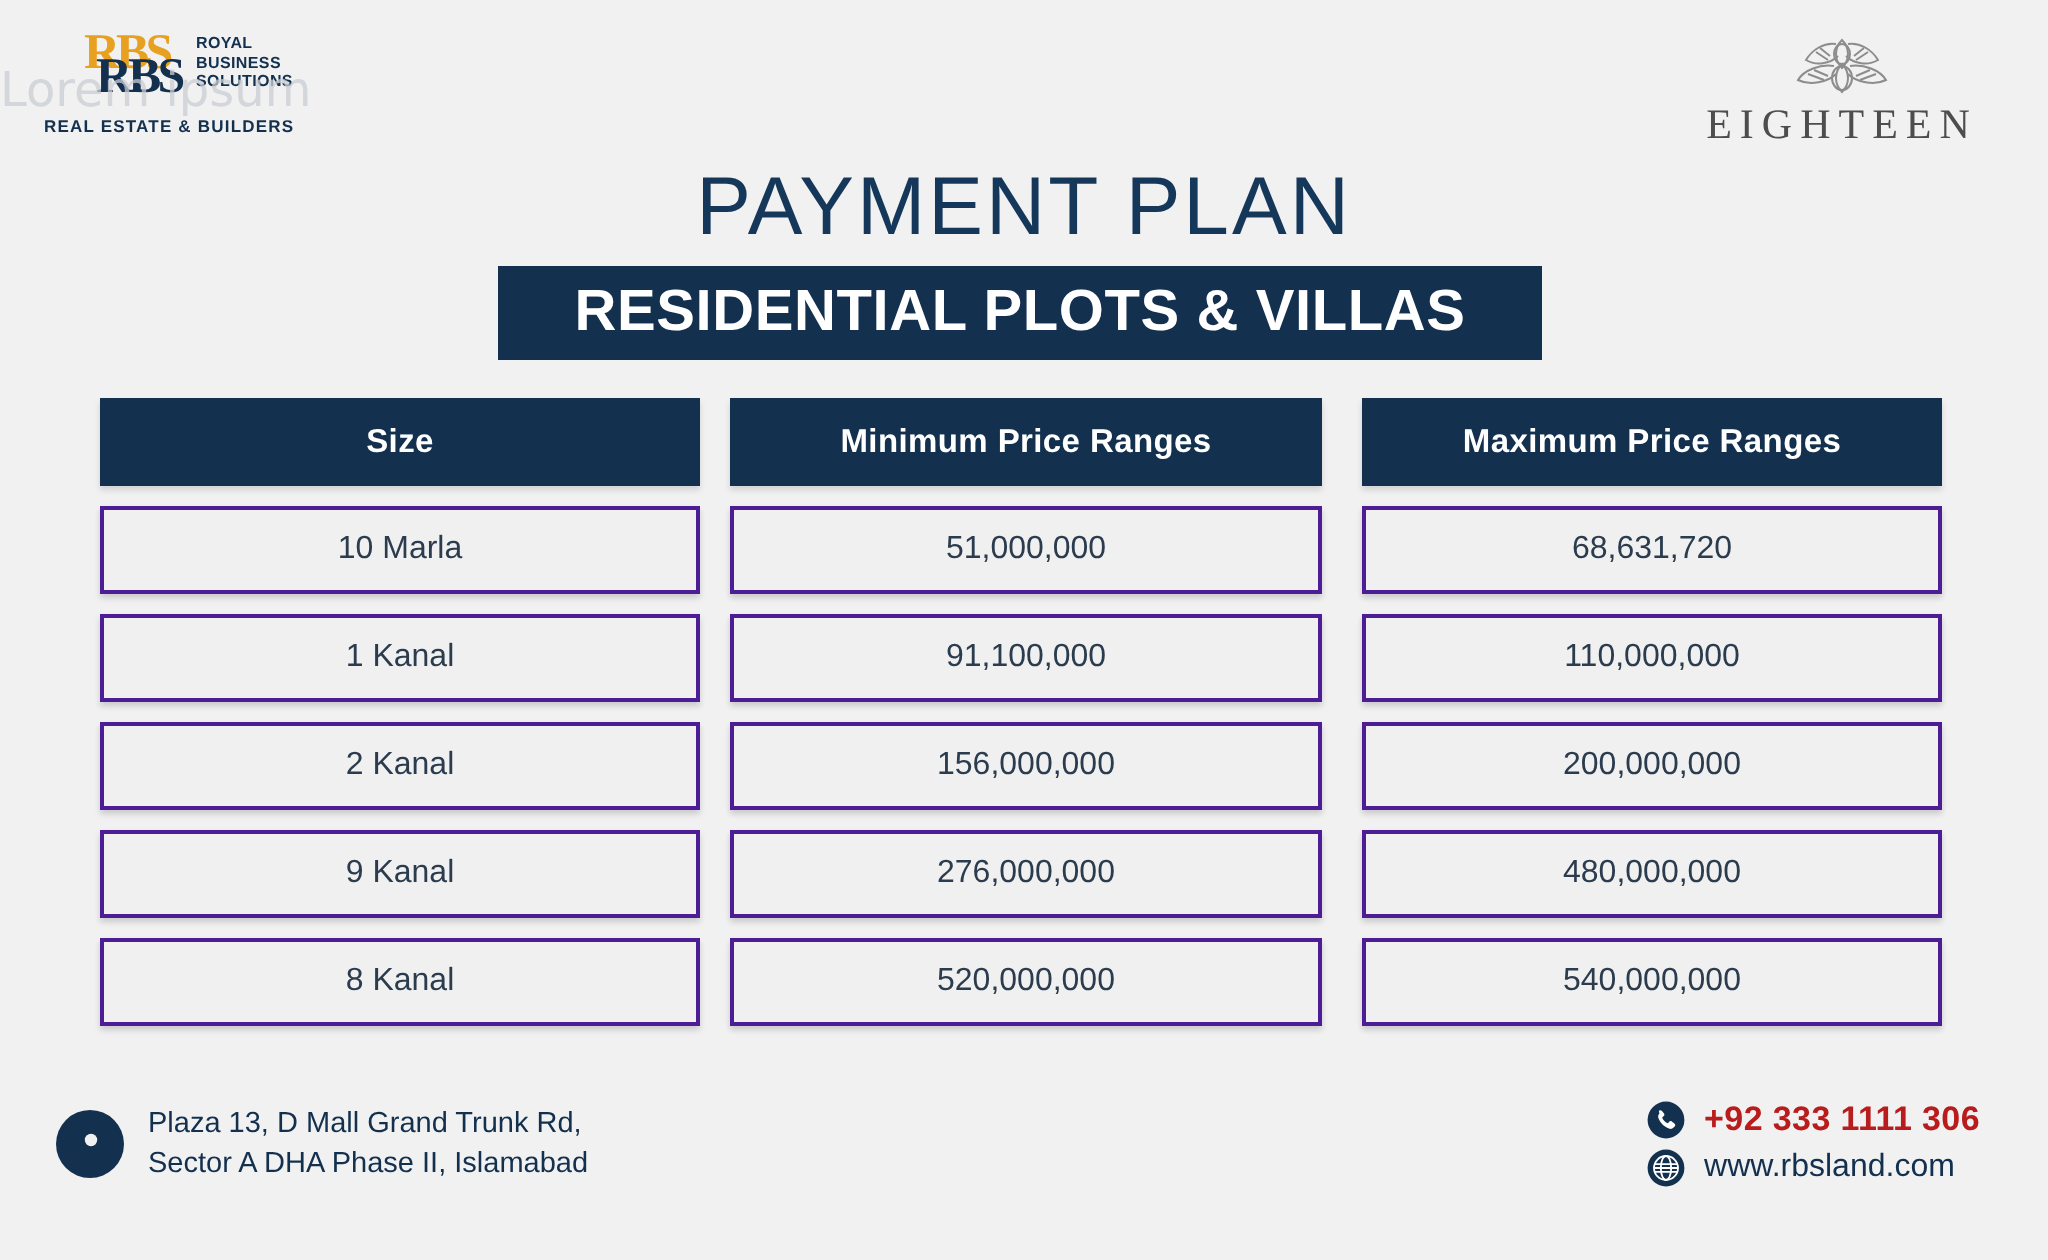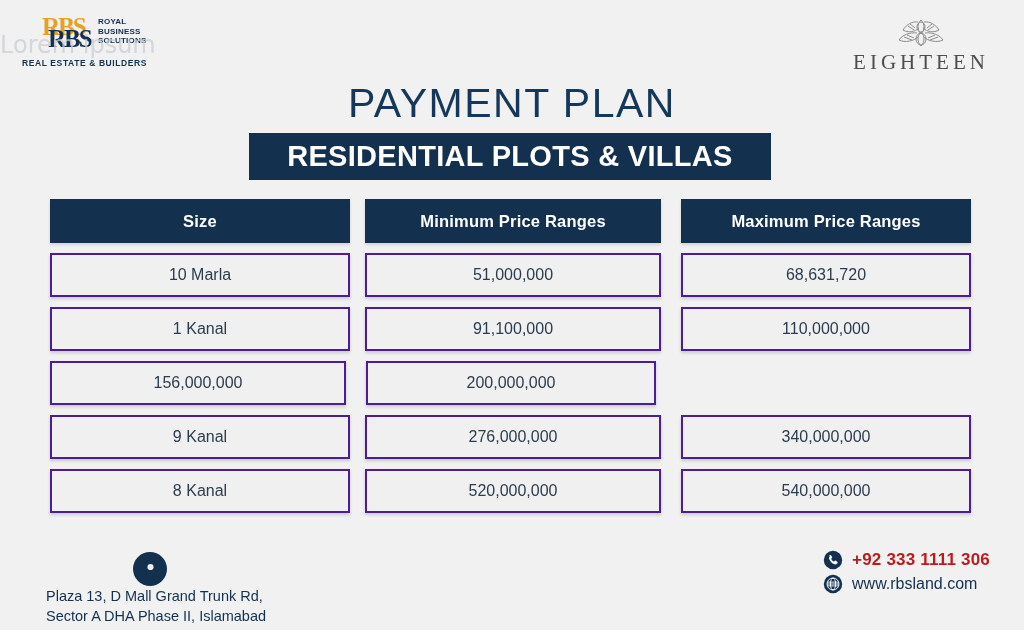--- a/index.html
+++ b/index.html
@@ -180,25 +180,24 @@
   
   .footer {
     position: absolute;
     left: 0;
     bottom: 0;
     width: 1024px;
     height: 90px;
   }
   .addr {
     position: absolute;
-    left: 46px;
+    left: 28px;
     top: 12px;
     display: flex;
     align-items: center;
-    flex-direction: column;
   }
   .pin-icon {
     width: 34px;
     height: 34px;
     border-radius: 50%;
     background: #13304e;
     display: flex;
     align-items: center;
     justify-content: center;
     margin-right: 12px;
@@ -299,28 +298,29 @@
     <div class="cell c3">68,631,720</div>
   </div>
 
   <div class="trow body">
     <div class="cell c1">1 Kanal</div>
     <div class="cell c2">91,100,000</div>
     <div class="cell c3">110,000,000</div>
   </div>
 
   <div class="trow body">
+    <div class="cell c1">2 Kanal</div>
     <div class="cell c2">156,000,000</div>
     <div class="cell c3">200,000,000</div>
   </div>
 
   <div class="trow body">
     <div class="cell c1">9 Kanal</div>
     <div class="cell c2">276,000,000</div>
-    <div class="cell c3">340,000,000</div>
+    <div class="cell c3">480,000,000</div>
   </div>
 
   <div class="trow body">
     <div class="cell c1">8 Kanal</div>
     <div class="cell c2">520,000,000</div>
     <div class="cell c3">540,000,000</div>
   </div>
 </div>
 
 <div class="footer">

